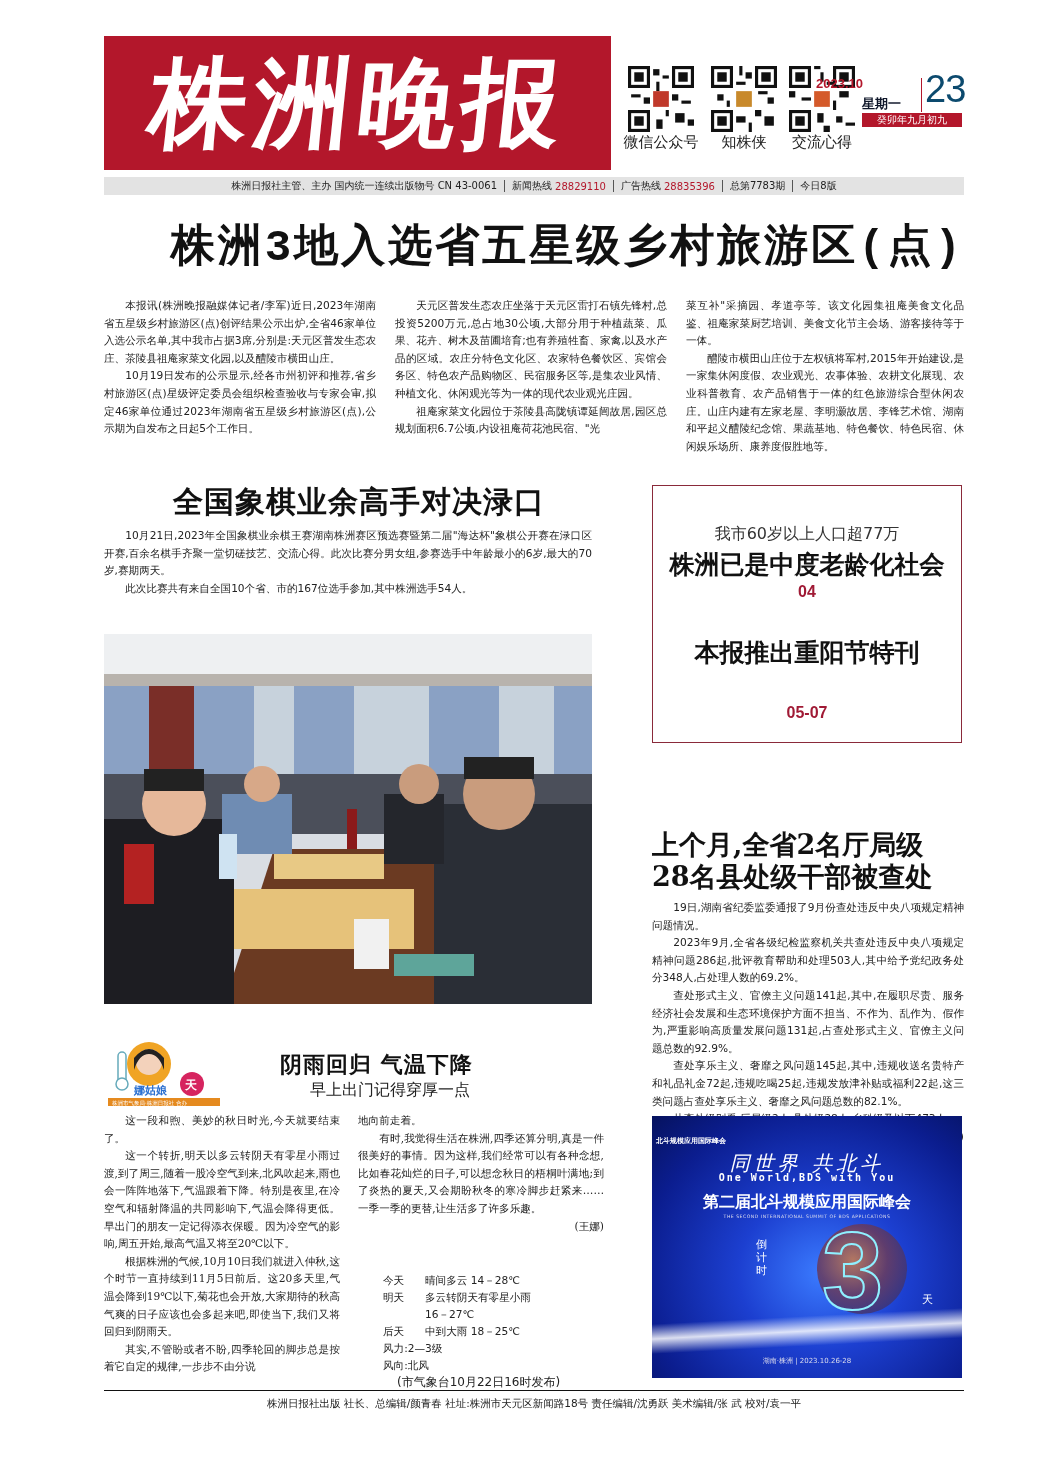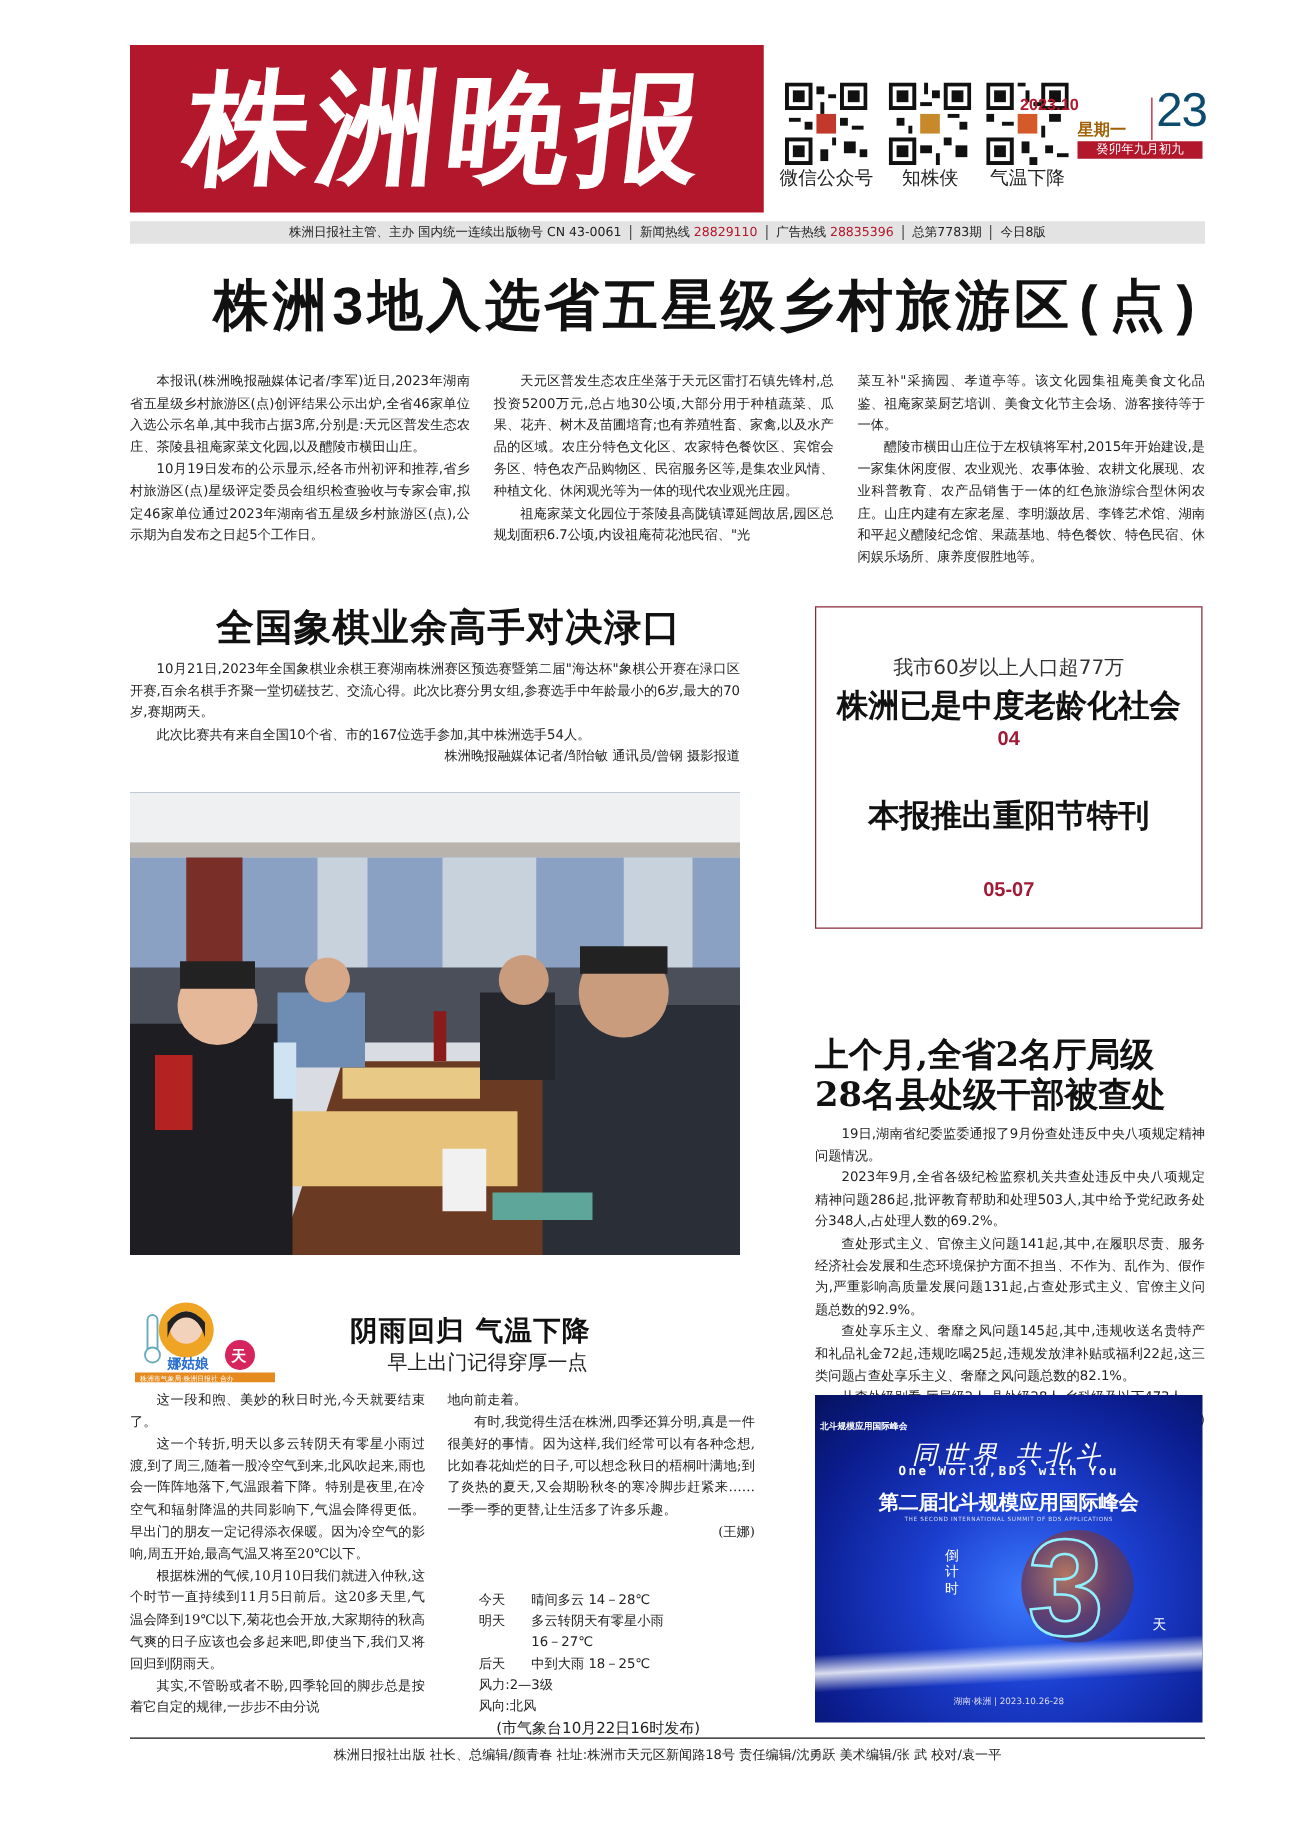--- a/index.html
+++ b/index.html
@@ -7,21 +7,21 @@
   body { position: relative; font-family: "DejaVu Sans", sans-serif; color: #111; }
   .abs { position: absolute; }
 
   
   .masthead { left: 104px; top: 36px; width: 507px; height: 134px; background: #b3172b; display:flex; align-items:center; justify-content:center; }
   .masthead-title { color:#fff; font-family:"DejaVu Serif", serif; font-weight:bold; font-size:98px; letter-spacing:6px; line-height:1; transform: skewX(-6deg); }
   .qr { width: 66px; height: 66px; background:#fff; position:absolute; }
   .qr svg { width:100%; height:100%; }
   .qr-label { position:absolute; font-size:15px; color:#222; width:90px; text-align:center; }
   .date-ym { position:absolute; left:816px; top:76px; font-size:13px; font-weight:bold; color:#b3172b; font-family:"Liberation Sans", sans-serif; }
-  .date-wk { position:absolute; left:862px; top:95px; font-size:13px; font-weight:bold; color:#a16207;text-align:center; }
+  .date-wk { position:absolute; left:862px; top:95px; font-size:13px; font-weight:bold; color:#0f172a;text-align:center; }
   .date-sep { position:absolute; left:921px; top:78px; width:1px; height:34px; background:#b3172b; }
   .date-day { position:absolute; left:925px; top:70px; font-size:38px; font-weight:normal; color:#0c4a6e; font-family:"Liberation Sans", sans-serif; letter-spacing:-1px; line-height:1; }
   .date-lunar { position:absolute; left:862px; top:113px; width:100px; height:14px; background:#b3172b; color:#fff; font-size:10px; text-align:center; line-height:14px; }
 
   .infobar { left:104px; top:177px; width:860px; height:18px; background:#e3e3e3; font-size:10px; color:#222; display:flex; justify-content:center; align-items:center; gap:7px; }
   .infobar .red { color:#b3172b; }
   .infobar .sep { width:1px; height:12px; background:#555; }
 
   
   .headline { left:104px; top:226px; width:860px; text-align:right; font-size:44px; font-weight:bold; letter-spacing:3px; line-height:1; font-family:Liberation Mono, monospace; }
@@ -157,21 +157,21 @@
         <rect x="14" y="11" width="1" height="3"></rect>
         <rect x="16" y="8" width="3" height="2"></rect>
         <rect x="15" y="16" width="2" height="2"></rect>
         <rect x="18" y="18" width="3" height="1"></rect>
         <rect x="9" y="15" width="2" height="3"></rect>
         <rect x="11" y="19" width="2" height="2"></rect>
       </g>
       <rect x="8" y="8" width="5" height="5" fill="#d45a2a"></rect>
     </svg>
 </div>
-<div class="qr-label" style="left:777px;top:133px;">气温下降</div>
+<div class="qr-label" style="left:777px;top:133px;">交流心得</div>
 
 <div class="date-ym">2023.10</div>
 <div class="date-wk">星期一</div>
 <div class="date-sep"></div>
 <div class="date-day">23</div>
 <div class="date-lunar">癸卯年九月初九</div>
 
 <div class="abs infobar">
   <span>株洲日报社主管、主办  国内统一连续出版物号 CN 43-0061</span>
   <span class="sep"></span>
@@ -197,21 +197,20 @@
 </div>
 <div class="abs body-text col3">
   <p class="noindent">菜互补"采摘园、孝道亭等。该文化园集祖庵美食文化品鉴、祖庵家菜厨艺培训、美食文化节主会场、游客接待等于一体。</p>
   <p>醴陵市横田山庄位于左权镇将军村,2015年开始建设,是一家集休闲度假、农业观光、农事体验、农耕文化展现、农业科普教育、农产品销售于一体的红色旅游综合型休闲农庄。山庄内建有左家老屋、李明灏故居、李锋艺术馆、湖南和平起义醴陵纪念馆、果蔬基地、特色餐饮、特色民宿、休闲娱乐场所、康养度假胜地等。</p>
 </div>
 
 <div class="abs chess-title">全国象棋业余高手对决渌口</div>
 <div class="abs body-text chess-body">
   <p>10月21日,2023年全国象棋业余棋王赛湖南株洲赛区预选赛暨第二届"海达杯"象棋公开赛在渌口区开赛,百余名棋手齐聚一堂切磋技艺、交流心得。此次比赛分男女组,参赛选手中年龄最小的6岁,最大的70岁,赛期两天。</p>
   <p>此次比赛共有来自全国10个省、市的167位选手参加,其中株洲选手54人。</p>
-  <div class="chess-credit">株洲晚报融媒体记者/邹怡敏  通讯员/曾钢  摄影报道</div>
 </div>
 <div class="abs photo">
   <svg width="488" height="370" viewBox="0 0 488 370">
     <rect width="488" height="370" fill="#d9dde3"></rect>
     <rect x="0" y="0" width="488" height="40" fill="#eef0f2"></rect>
     <rect x="0" y="40" width="488" height="12" fill="#b8b3ad"></rect>
     <rect x="0" y="52" width="488" height="100" fill="#8aa1c4"></rect>
     <rect x="45" y="52" width="45" height="90" fill="#7a2e28"></rect>
     <rect x="150" y="52" width="40" height="100" fill="#c7d2dc"></rect>
     <rect x="250" y="52" width="75" height="100" fill="#c7d2dc"></rect>

